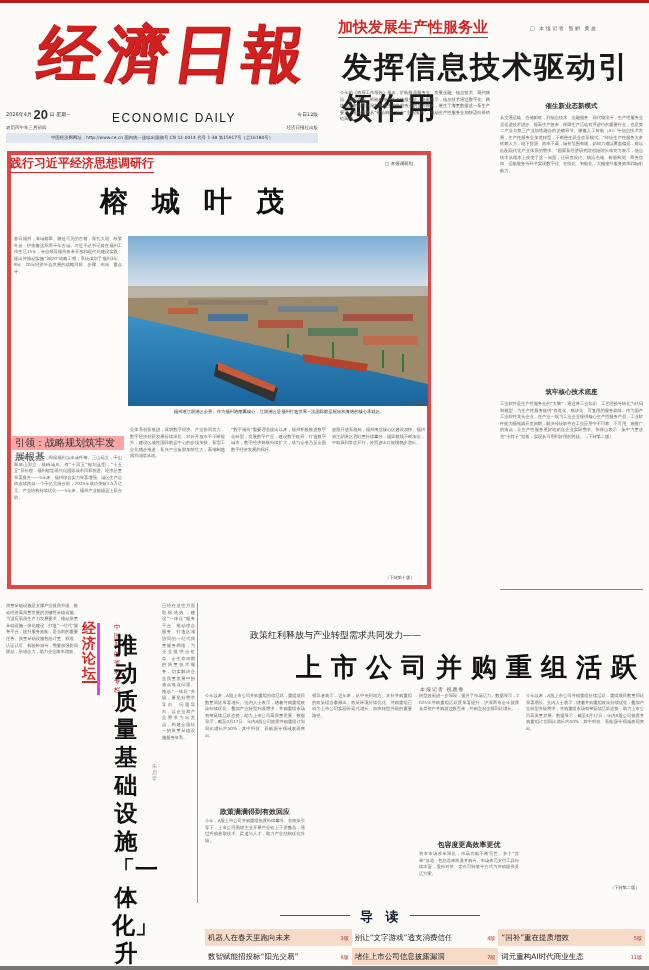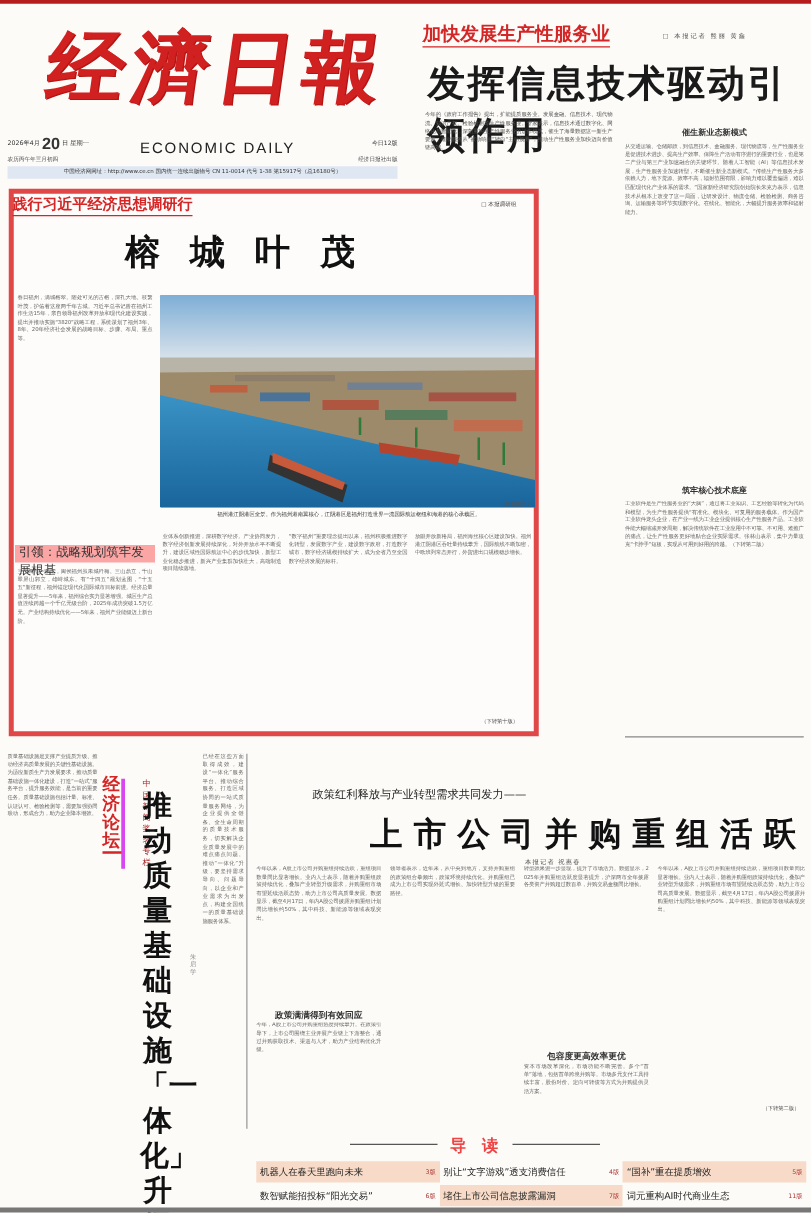--- a/index.html
+++ b/index.html
@@ -33,21 +33,21 @@
   .yinling { left: 12px; top: 433px; width: 112px; height: 14px; background: #fca5a5; font-size: 10px; font-weight: normal; color: #333; padding-left: 3px; line-height: 14px; }
   .opinion-tag { left: 82px; top: 618px; width: 16px; font-size: 14px; font-weight: bold; color: #d42626; line-height: 15px; border-bottom: 2px solid #d42626; }
   .opinion-sub { left: 97px; top: 620px; width: 10px; font-size: 6.5px; font-family: "DejaVu Serif", serif; color: #a22; line-height: 9px; border-left: 3px solid #d946ef; padding-left: 14px; }
   .vert-head { left: 112px; top: 628px; width: 28px; font-size: 23px; font-weight: bold; color: #111; line-height: 28px; text-align: center; }
   .vert-author { left: 152px; top: 760px; width: 8px; font-size: 5px; color: #888; line-height: 6px; }
   .section-rule { left: 197px; top: 600px; width: 1px; height: 300px; background: #999; }
   .lower-kicker { left: 250px; top: 626px; font-family: "DejaVu Serif", serif; font-size: 9px; font-weight: normal; color: #222; }
   .lower-head { left: 296px; top: 647px; font-size: 26px; font-weight: bold; letter-spacing: 9px; color: #111; }
   .lower-byline { left: 420px; top: 683px; font-size: 5px; color: #555; letter-spacing: 1px; }
   .sub-l { font-size: 7px; font-weight: bold; color: #333; text-align: center; }
-  .guide-title { left: 360px; top: 905px; font-size: 13px; font-weight: bold; color: #ef4444; letter-spacing: 4px; }
+  .guide-title { left: 360px; top: 905px; font-size: 13px; font-weight: bold; color: #0f172a; letter-spacing: 4px; }
   .guide-line { top: 912px; height: 1px; background: #555; }
   .guide-grid { left: 205px; top: 926px; width: 440px; height: 36px; display: grid; grid-template-columns: 1fr 1fr 1fr; grid-template-rows: 1fr 1fr; gap: 2px 0; }
   .gitem { display: flex; justify-content: space-between; align-items: center; font-size: 7.5px; color: #222; padding: 0 3px; }
   .gitem.hl { background: #f7dbc8; }
   .gitem .pg { font-size: 5px; color: #a33; }
   .bottom-bar { left: 0; top: 963px; width: 649px; height: 7px; background: #777; }
   .right-rule { left: 500px; top: 586px; width: 143px; height: 1px; background: #888; }
 </style>
 </head>
 <body>

